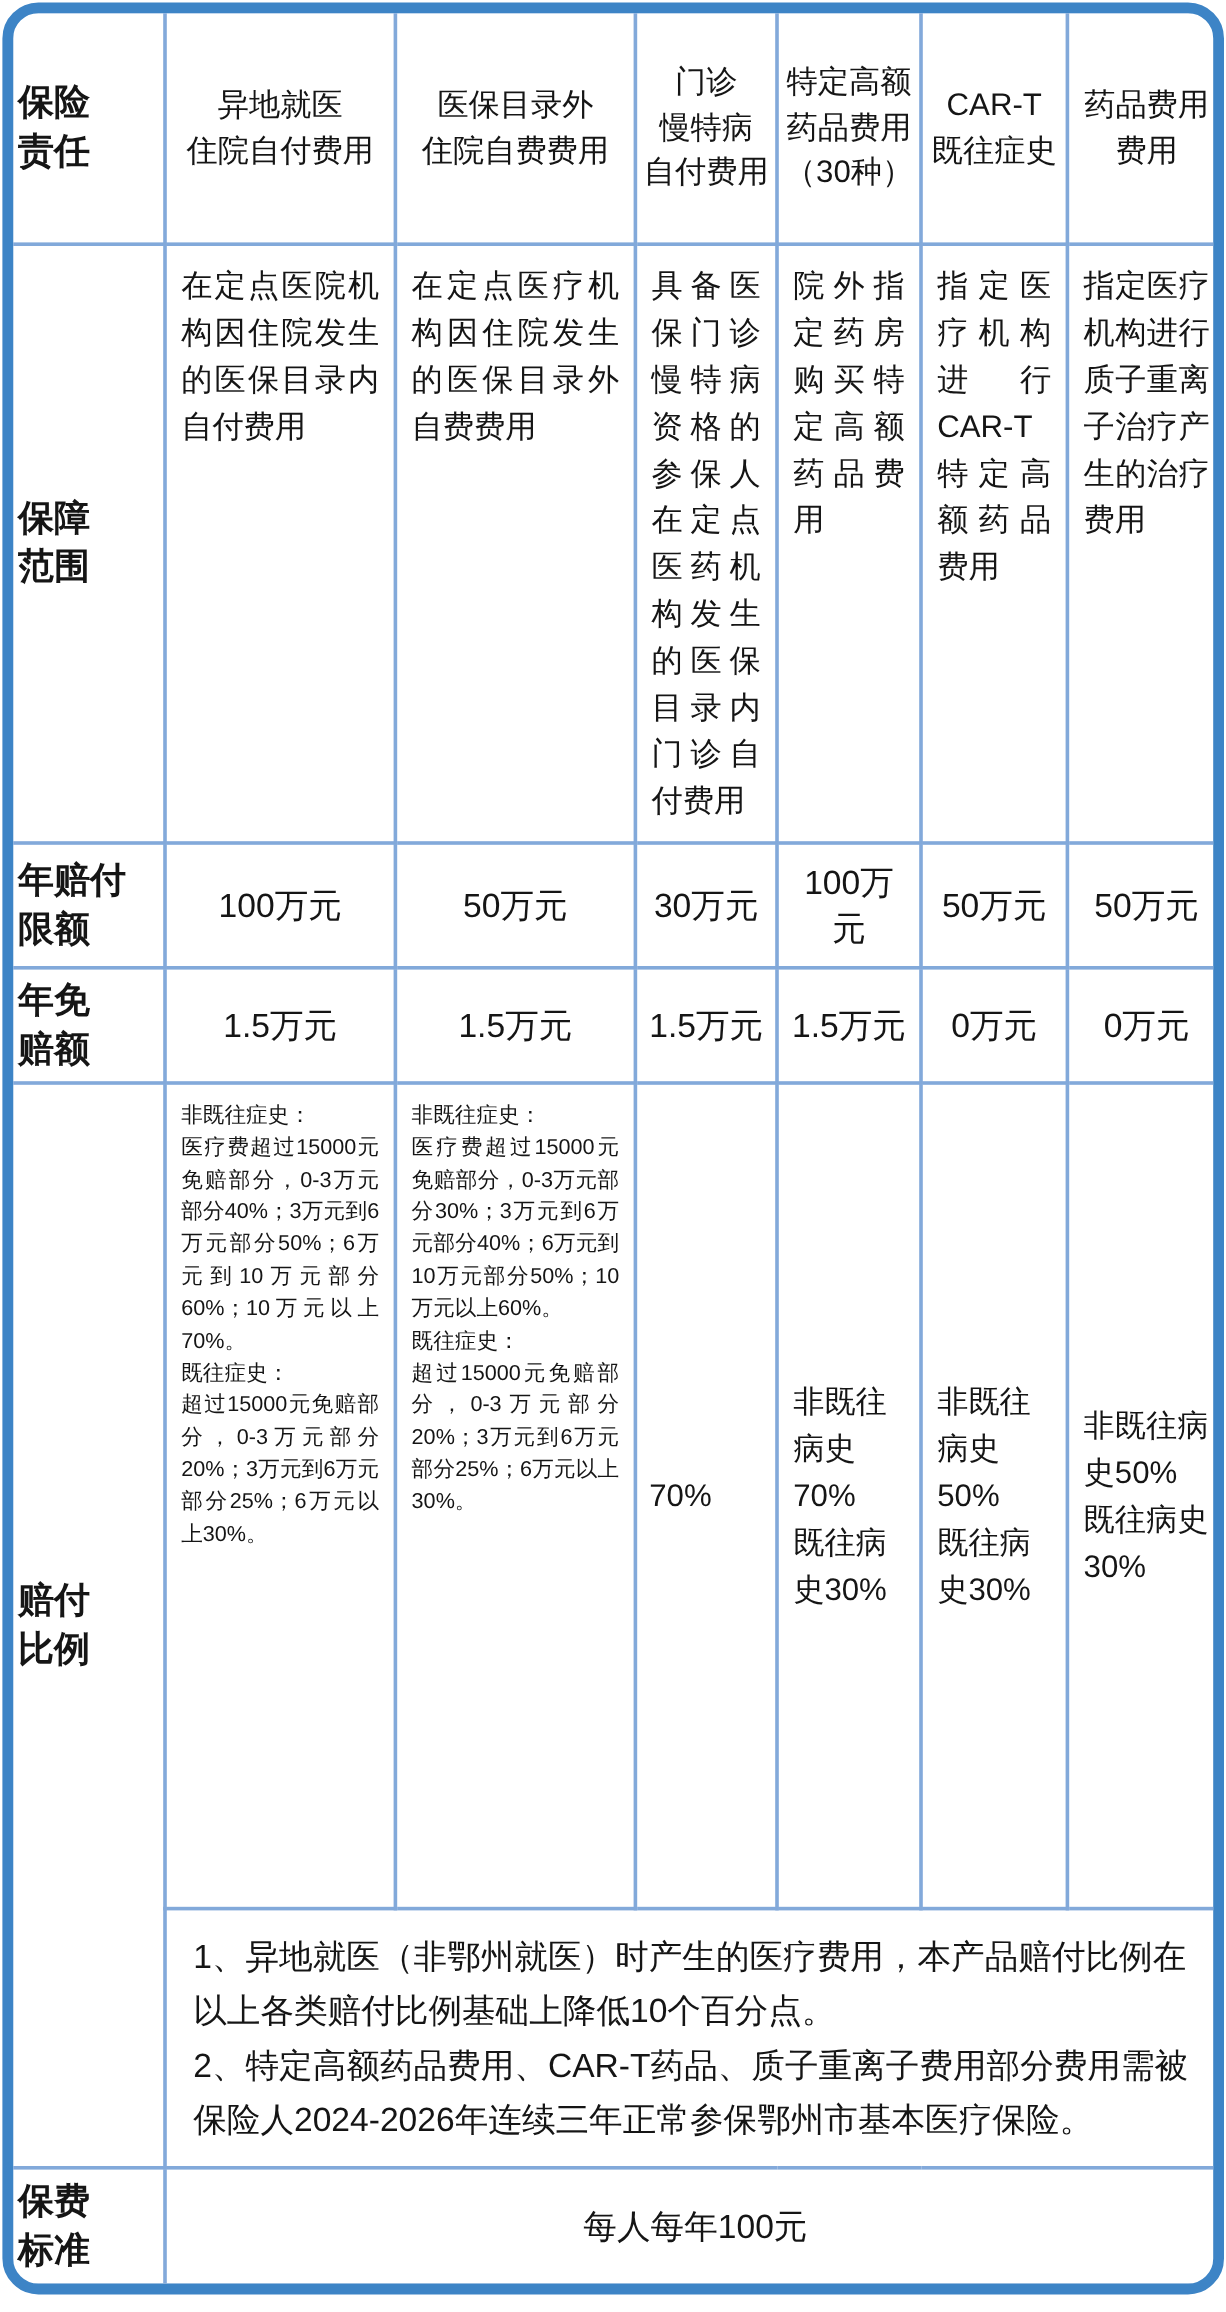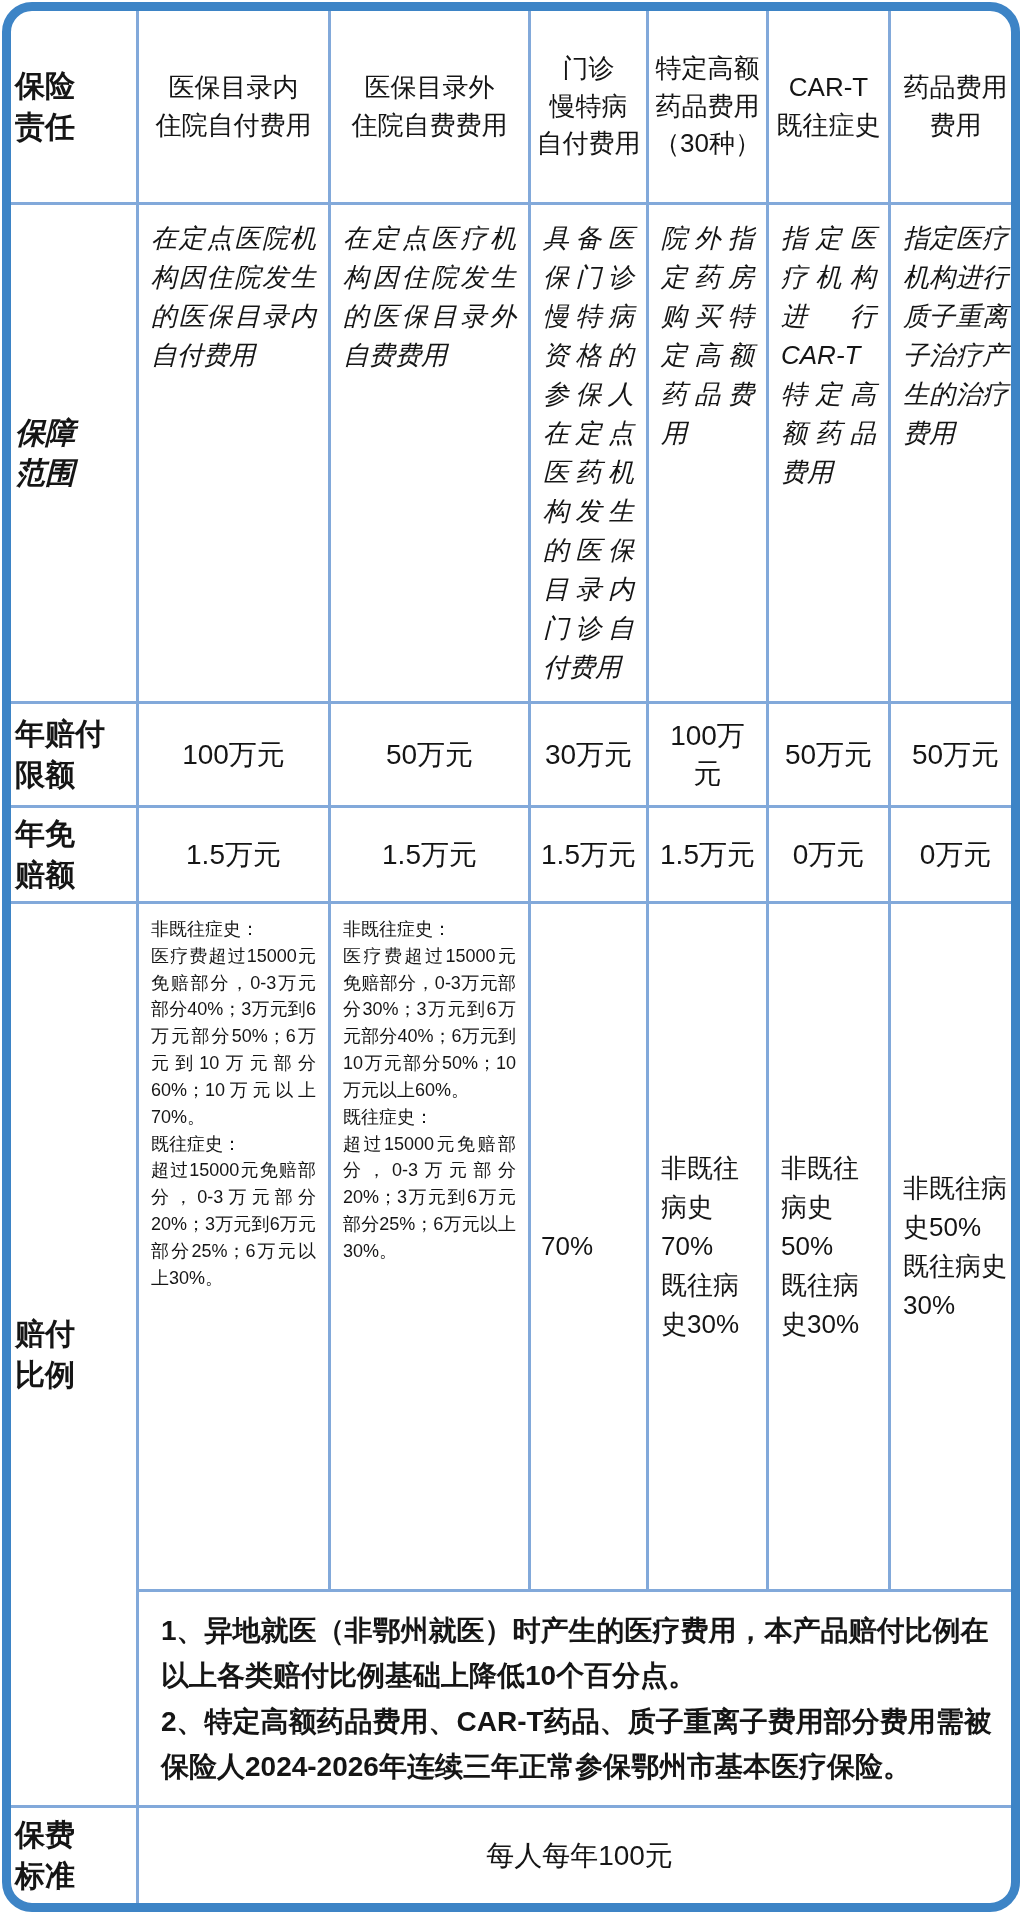--- a/index.html
+++ b/index.html
@@ -61,25 +61,25 @@
     font-size:18px;line-height:1.49;text-align:justify;
     vertical-align:top;white-space:pre-line;padding:12px 12px;
   }
   .ratio-center{font-size:26px;text-align:left;white-space:pre-line;}
   .ratio-left{font-size:26px;line-height:1.5;text-align:left;white-space:pre-line;padding:8px 10px 8px 12px;}
   .notes{
     font-size:28px;line-height:1.62;text-align:left;
     white-space:pre-line;padding:16px 22px;
   }
   .r-head >*{height:194px;}
-  .r-scope >*{height:386px;font-style:italic;}
+  .r-scope >*{height:386px;}
   .r-limit >*{height:104px;}
   .r-deduct >*{height:94px;}
   .r-ratio  td{height:688px;}
-  .r-notes td{height:190px;font-weight:bold;}
+  .r-notes td{height:190px;}
   .r-premium >*{height:98px;}
 </style>
 </head>
 <body>
 
 <div class="table-frame">
   <table>
     <colgroup>
       <col class="c-label">
         <col class="c1">
@@ -87,21 +87,21 @@
         <col class="c3">
         <col class="c4">
         <col class="c5">
         <col class="c6">
     </colgroup>
 
     <tbody>
         <tr class="r-head">
       <th class="rowlabel">保险
 责任</th>
-      <th class="colhead">医保目录内
+      <th class="colhead">异地就医
 住院自付费用</th>
       <th class="colhead">医保目录外
 住院自费费用</th>
       <th class="colhead">门诊
 慢特病
 自付费用</th>
       <th class="colhead">特定高额
 药品费用
 （30种）</th>
       <th class="colhead">CAR-T

